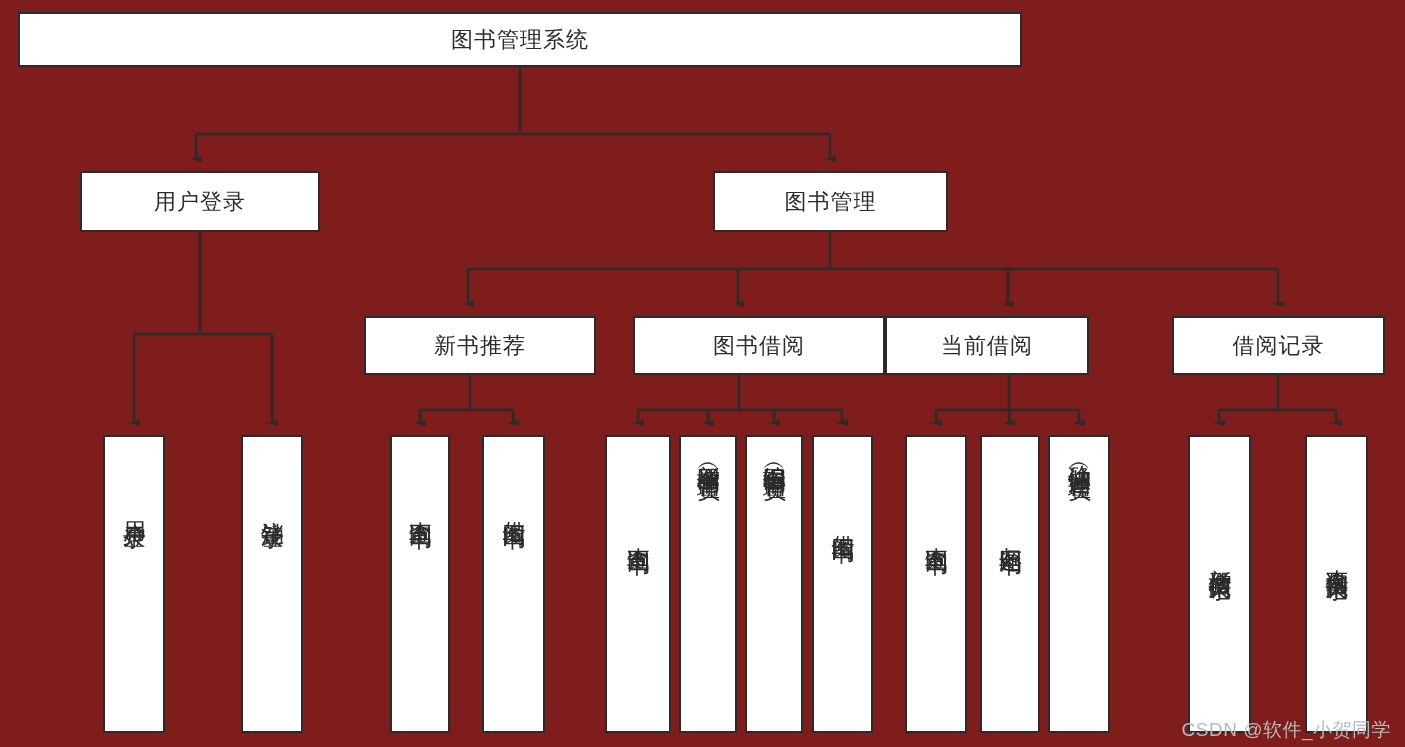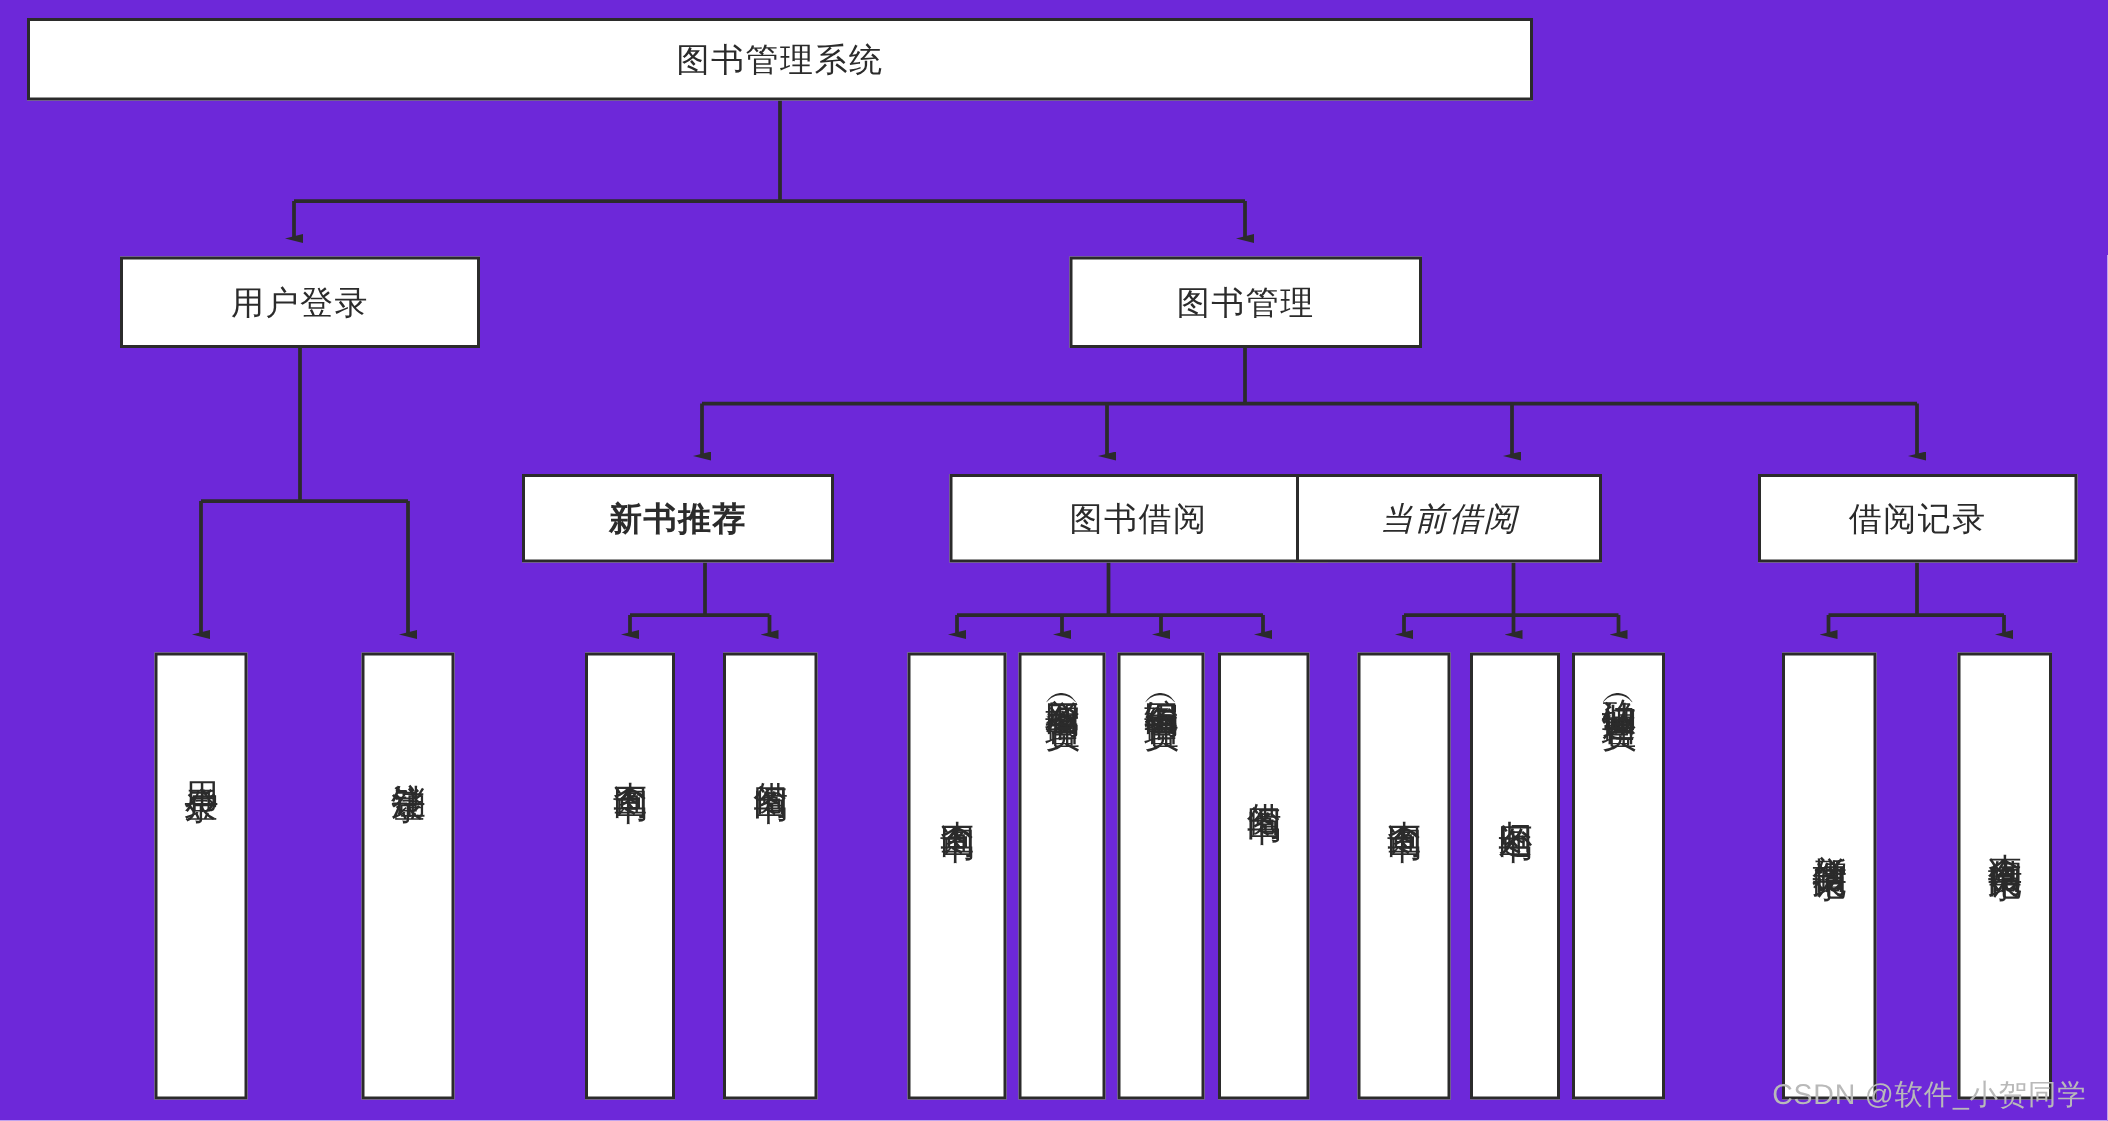--- a/index.html
+++ b/index.html
@@ -7,21 +7,21 @@
     padding: 0;
     background: #ffffff;
   }
   body {
     font-family: "Liberation Sans", "DejaVu Sans", sans-serif;
   }
   #canvas {
     position: relative;
     width: 1405px;
     height: 747px;
-    background: #6d28d9;
+    background: #7f1d1d;
     overflow: hidden;
   }
   #wires {
     position: absolute;
     left: 0;
     top: 0;
     width: 1405px;
     height: 747px;
   }
   .node {
@@ -137,27 +137,27 @@
     <span class="label">图书管理系统</span>
   </div>
 
   <div class="node" style="left:80px; top:171px; width:240px; height:61px;">
     <span class="label">用户登录</span>
   </div>
   <div class="node" style="left:713px; top:171px; width:235px; height:61px;text-align:right;">
     <span class="label">图书管理</span>
   </div>
 
-  <div class="node" style="left:348px; top:316px; width:208px; height:59px;font-weight:bold;">
+  <div class="node" style="left:364px; top:316px; width:232px; height:59px;">
     <span class="label">新书推荐</span>
   </div>
   <div class="node" style="left:633px; top:316px; width:252px; height:59px;">
     <span class="label">图书借阅</span>
   </div>
-  <div class="node" style="left:864px; top:316px; width:204px; height:59px;font-style:italic;">
+  <div class="node" style="left:885px; top:316px; width:204px; height:59px;">
     <span class="label">当前借阅</span>
   </div>
   <div class="node" style="left:1172px; top:316px; width:213px; height:59px;">
     <span class="label">借阅记录</span>
   </div>
 
   <div class="node vertical mid" style="left:103px; top:435px; width:62px; height:298px;">
     <span class="label">用户登录</span>
   </div>
   <div class="node vertical mid" style="left:241px; top:435px; width:62px; height:298px;">

